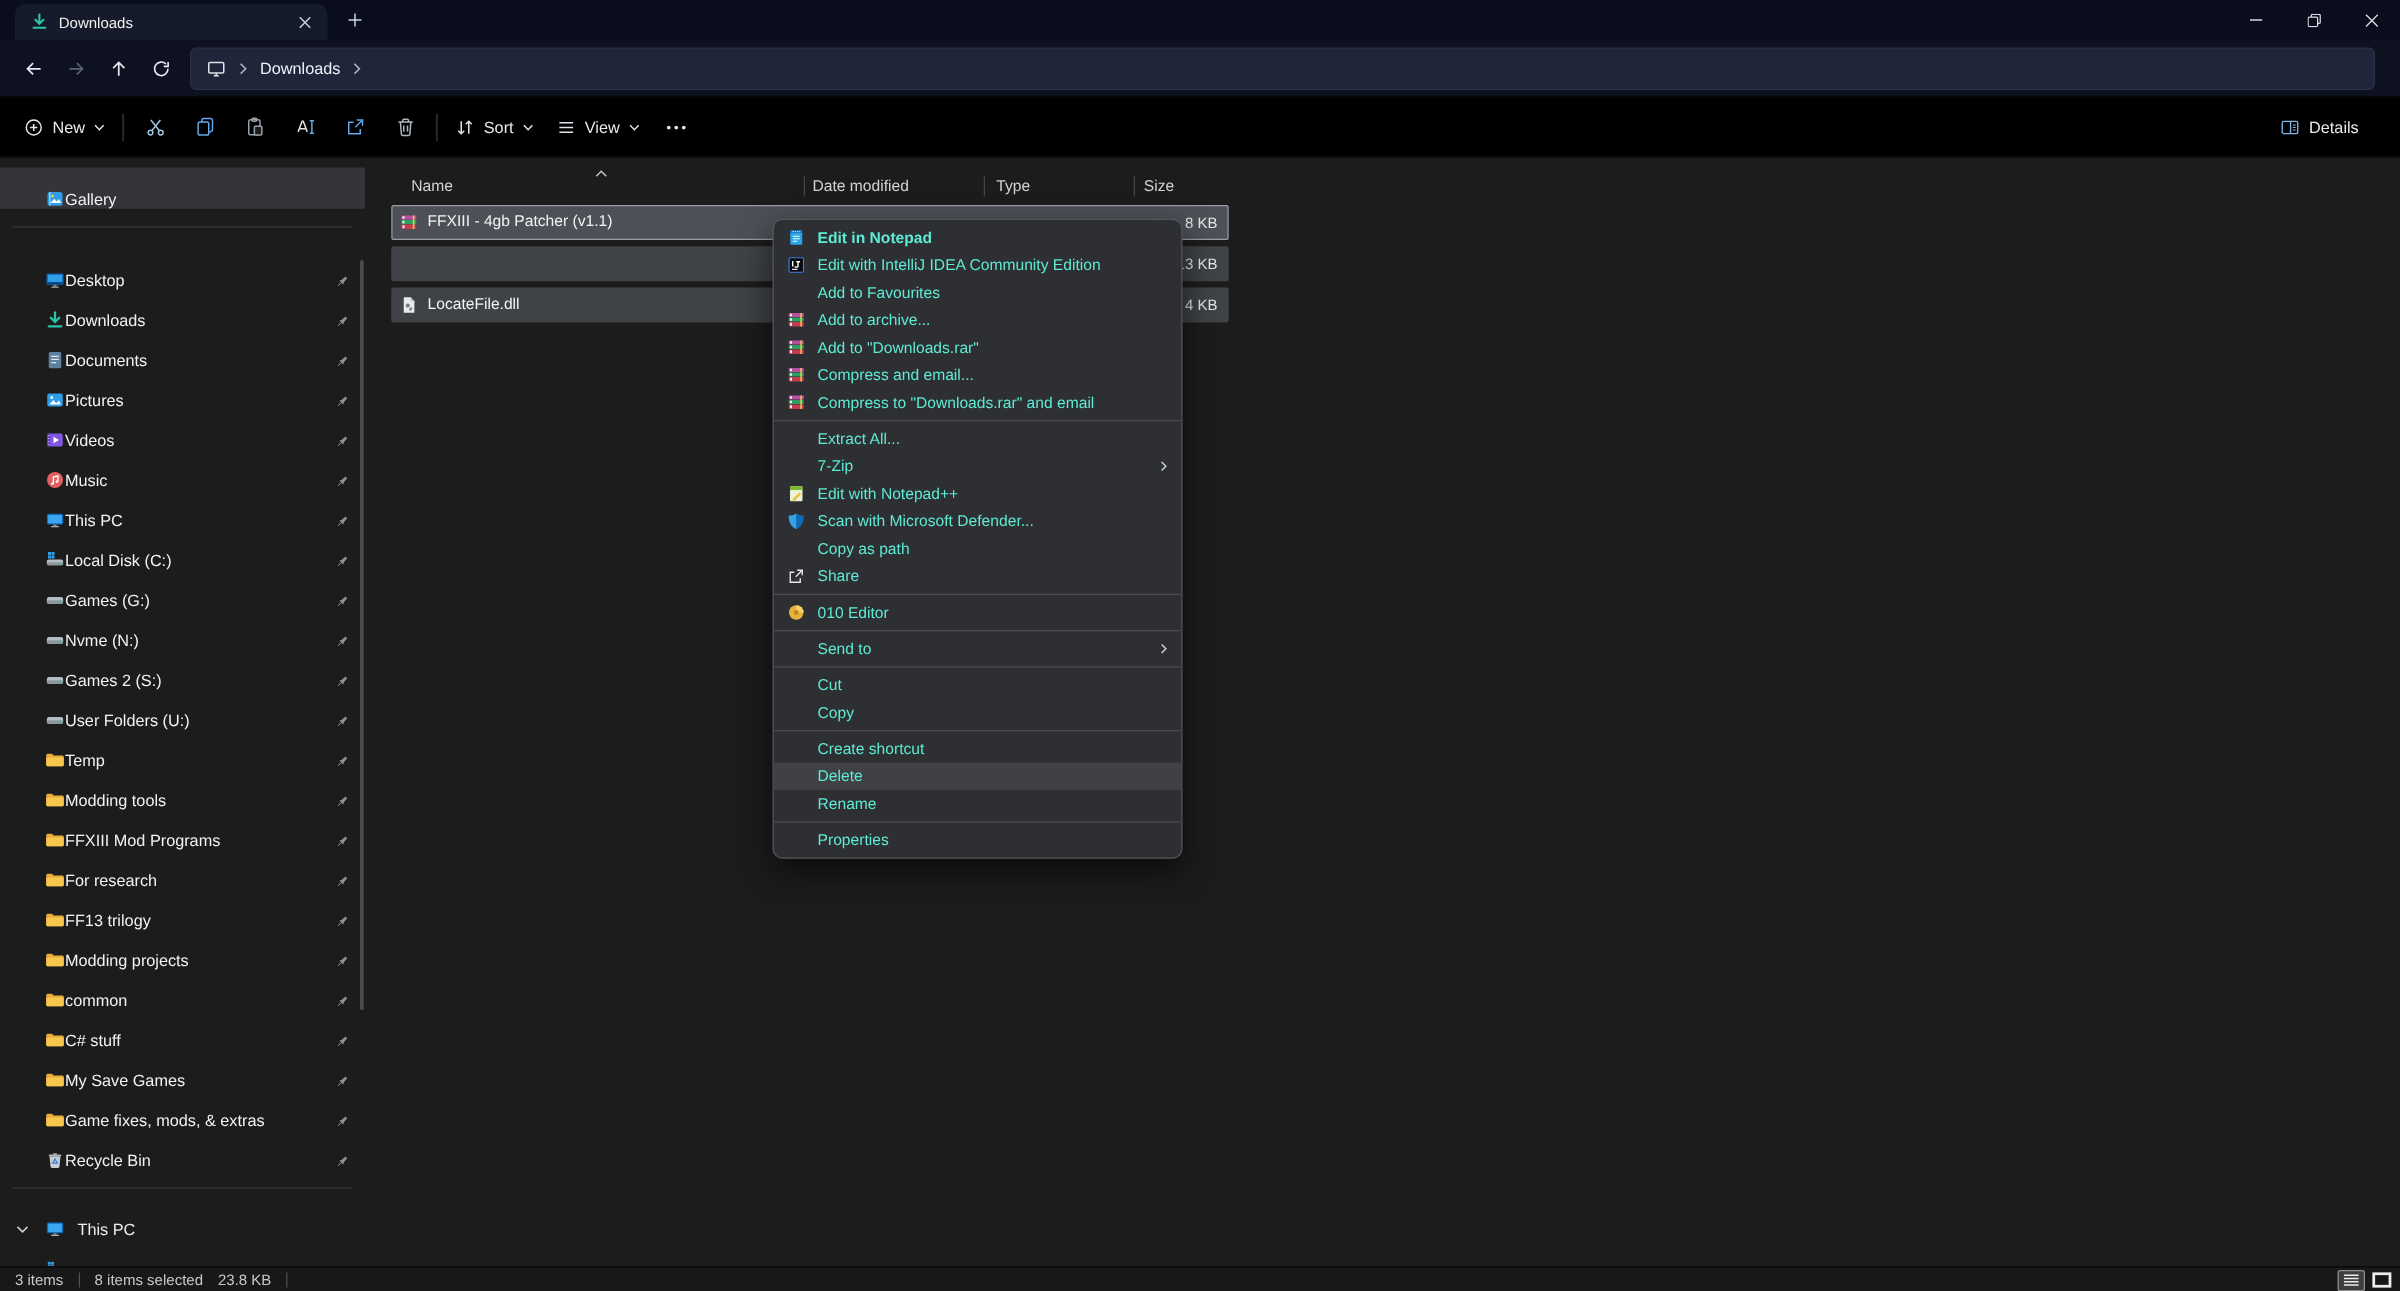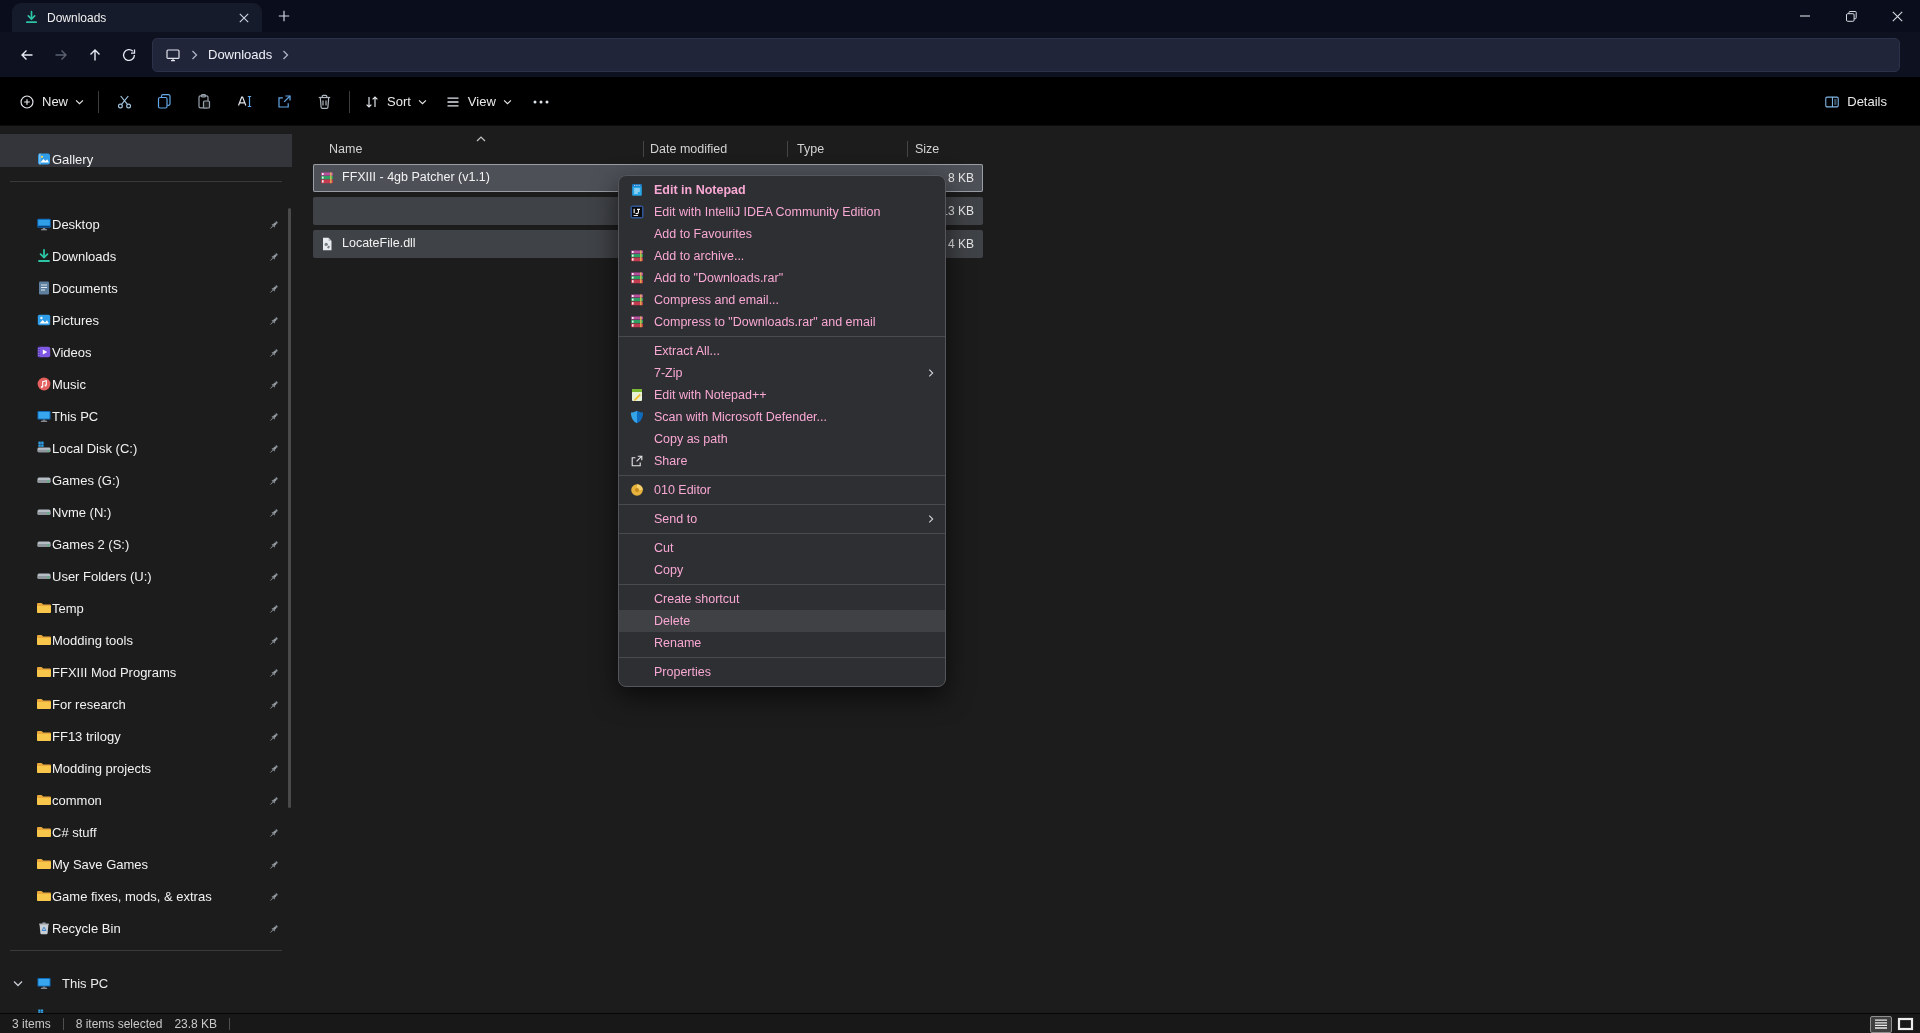--- a/index.html
+++ b/index.html
@@ -56,21 +56,21 @@
   .fh-size{flex:1;padding-left:8px}
   .fh-div{position:absolute;top:5px;width:1px;height:16px;background:#454545}
   .sortcaret{position:absolute;left:163px;top:0;color:#c4c4c4}
   .frow{width:670px;height:28px;display:flex;align-items:center;background:#3f4246;border-radius:2px;margin-bottom:5px;font-size:12.5px;color:#f2f2f2}
   .frow.focused{background:#4d5057;box-shadow:inset 0 0 0 1px #999da4}
   .fname{width:524px;display:flex;gap:7px;padding-left:6px}
   .fsize{flex:1;text-align:right;padding-right:9px;color:#e6e6e6;font-size:12px}
 
   
   .ctx{position:absolute;left:618px;top:175px;width:328px;background:#2e2f33;border:1px solid #55565b;border-radius:8px;padding:3px 0;box-shadow:0 10px 26px rgba(0,0,0,.6);z-index:20}
-  .mi{height:22px;display:flex;align-items:center;gap:9px;padding:0 11px 0 9px;font-size:12.5px;color:#f9a8d4}
+  .mi{height:22px;display:flex;align-items:center;gap:9px;padding:0 11px 0 9px;font-size:12.5px;color:#5eead4}
   .mi .mico{width:17px;height:16px;display:flex;align-items:center;justify-content:center;flex:none}
   .mi.bold{font-weight:700}
   .mi.hover{background:#404145}
   .mi .marrow{margin-left:auto;color:#cfd2d8}
   .msep{height:1px;background:#4a4b4f;margin:3px 0}
 
   
   .statusbar{height:20px;background:#181818;border-top:1px solid #060606;display:flex;align-items:center;padding:0 12px;font-size:12px;color:#c9c9c9;gap:12px;position:relative}
   .sbsep{width:1px;height:12px;background:#4f4f4f}
   .sb-icons{position:absolute;right:6px;top:0;height:20px;display:flex;align-items:center;gap:5px}

